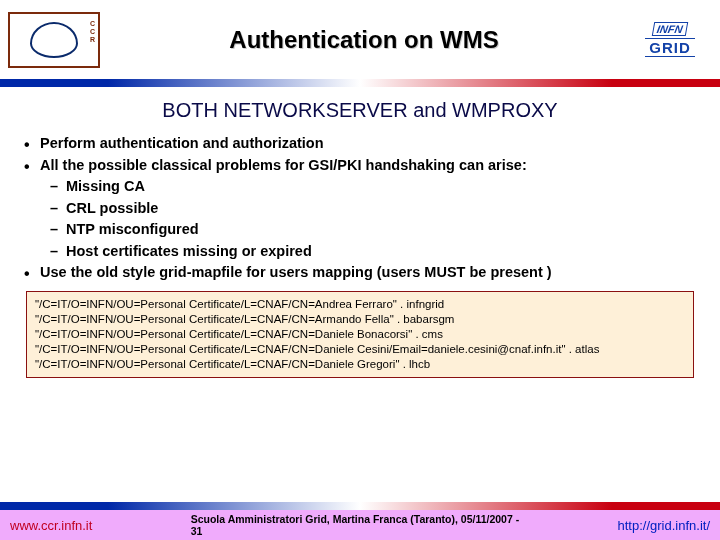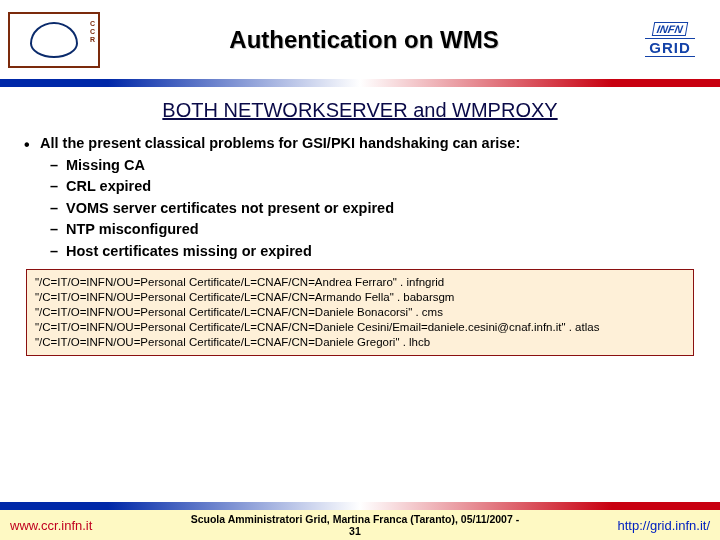--- a/index.html
+++ b/index.html
@@ -87,21 +87,20 @@
   .accent-bar {
     height: 8px;
     width: 100%;
     background: linear-gradient(to right, #0028a8 0%, #0028a8 15%, #fff 50%, #c80010 85%, #c80010 100%);
     margin-bottom: 8px;
   }
   .subtitle {
     text-align: center;
     font-size: 20px;
     color: #0a0a48;
-    text-decoration: underline;
     margin-bottom: 12px;
     margin-top: 12px;
   }
   .content {
     padding: 0 22px;
     font-size: 14.5px;
     color: #000;
     line-height: 1.35;
   }
   .bullet {
@@ -151,30 +150,29 @@
     height: 8px;
     width: 100%;
     background: linear-gradient(to right, #0028a8 0%, #0028a8 15%, #fff 50%, #c80010 85%, #c80010 100%);
   }
   .footer-row {
     display: flex;
     align-items: center;
     justify-content: space-between;
     height: 30px;
     padding: 8px 10px;
-    background: #fef9c3;
+    background: #f0abfc;
   }
   .footer-left {
     color: #c00020;
     font-size: 13px;
   }
   .footer-center {
     font-size: 10.5px;
     font-weight: bold;
-    text-align: center;
     line-height: 1.15;
   }
   .footer-right {
     color: #0020c0;
     font-size: 13px;
   }
 </style>
 </head>
 <body>
 
@@ -190,26 +188,27 @@
     <div class="infn-box">INFN</div>
     <div class="grid-box">GRID</div>
   </div>
 </div>
 
 <div class="accent-bar"></div>
 
 <div class="subtitle">BOTH NETWORKSERVER and WMPROXY</div>
 
 <div class="content">
-  <div class="bullet">All the present classical problems for GSI/PKI handshaking can arise:</div>
+  <div class="bullet">Perform authentication and authorization</div>
+  <div class="bullet">All the possible classical problems for GSI/PKI handshaking can arise:</div>
   <div class="sub">Missing CA</div>
-  <div class="sub">CRL expired</div>
-  <div class="sub">VOMS server certificates not present or expired</div>
+  <div class="sub">CRL possible</div>
   <div class="sub">NTP misconfigured</div>
   <div class="sub">Host certificates missing or expired</div>
+  <div class="bullet">Use the old style grid-mapfile for users mapping (users MUST be present )</div>
 </div>
 
 <div class="codebox">
   <div>"/C=IT/O=INFN/OU=Personal Certificate/L=CNAF/CN=Andrea Ferraro" . infngrid</div>
   <div>"/C=IT/O=INFN/OU=Personal Certificate/L=CNAF/CN=Armando Fella" . babarsgm</div>
   <div>"/C=IT/O=INFN/OU=Personal Certificate/L=CNAF/CN=Daniele Bonacorsi" . cms</div>
   <div>"/C=IT/O=INFN/OU=Personal Certificate/L=CNAF/CN=Daniele Cesini/Email=daniele.cesini@cnaf.infn.it" . atlas</div>
   <div>"/C=IT/O=INFN/OU=Personal Certificate/L=CNAF/CN=Daniele Gregori" . lhcb</div>
 </div>
 

